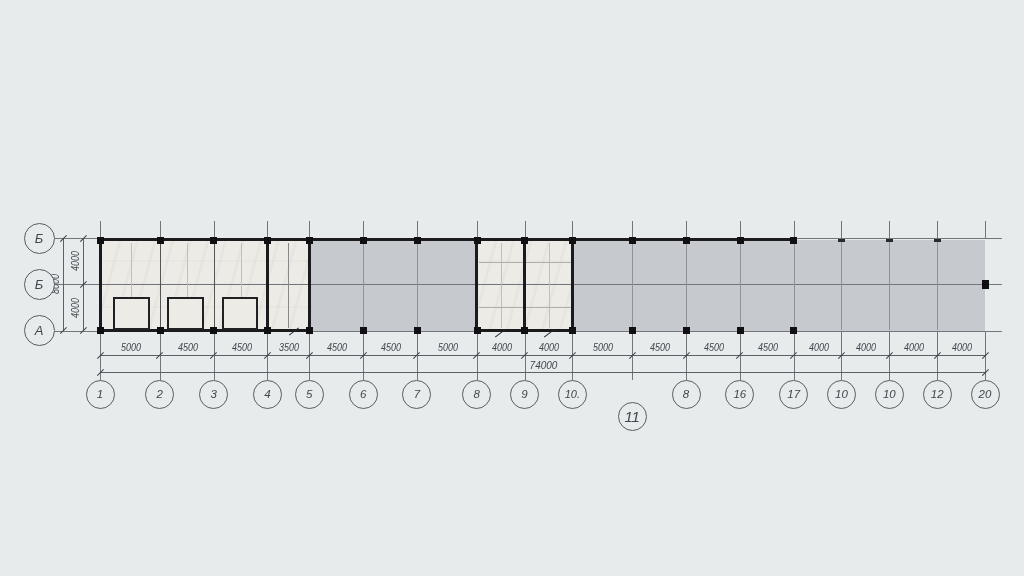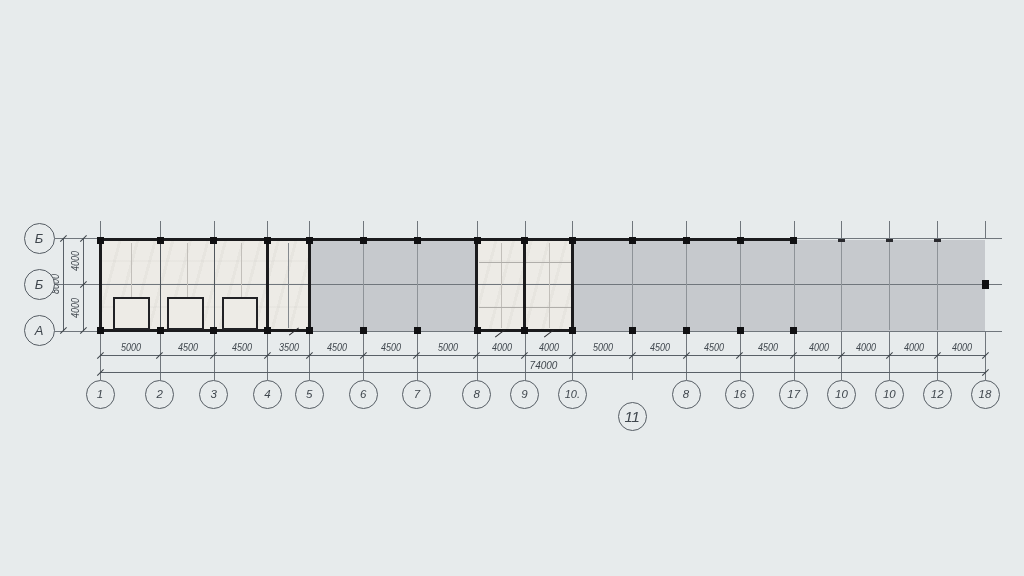--- a/index.html
+++ b/index.html
@@ -183,21 +183,21 @@
       <div class="abs axis-circle" style="left: 462.223px; top: 379.5px; width: 29px; height: 29px; font-size: 11.5px;">8</div>
       <div class="abs axis-circle" style="left: 510.061px; top: 379.5px; width: 29px; height: 29px; font-size: 11.5px;">9</div>
       <div class="abs axis-circle" style="left: 557.899px; top: 379.5px; width: 29px; height: 29px; font-size: 11px;">10.</div>
       <div class="abs axis-circle" style="left: 617.696px; top: 402px; width: 29px; height: 29px; font-size: 15px;">11</div>
       <div class="abs axis-circle" style="left: 671.514px; top: 379.5px; width: 29px; height: 29px; font-size: 11.5px;">8</div>
       <div class="abs axis-circle" style="left: 725.331px; top: 379.5px; width: 29px; height: 29px; font-size: 11.5px;">16</div>
       <div class="abs axis-circle" style="left: 779.149px; top: 379.5px; width: 29px; height: 29px; font-size: 11.5px;">17</div>
       <div class="abs axis-circle" style="left: 826.986px; top: 379.5px; width: 29px; height: 29px; font-size: 11.5px;">10</div>
       <div class="abs axis-circle" style="left: 874.824px; top: 379.5px; width: 29px; height: 29px; font-size: 11.5px;">10</div>
       <div class="abs axis-circle" style="left: 922.662px; top: 379.5px; width: 29px; height: 29px; font-size: 11.5px;">12</div>
-      <div class="abs axis-circle" style="left: 970.5px; top: 379.5px; width: 29px; height: 29px; font-size: 11.5px;">18</div>
+      <div class="abs axis-circle" style="left: 970.5px; top: 379.5px; width: 29px; height: 29px; font-size: 11.5px;">20</div>
       <div class="abs" style="left: 83px; top: 238px; width: 1px; height: 92.5px; background: rgb(89, 96, 103);"></div>
       <div class="abs" style="left: 63px; top: 238px; width: 1px; height: 92.5px; background: rgb(89, 96, 103);"></div>
       <div class="abs" style="left: 78.5px; top: 237.5px; width: 9px; height: 1.2px; background: rgb(61, 67, 73); transform: rotate(-45deg);"></div>
       <div class="abs" style="left: 78.5px; top: 283.5px; width: 9px; height: 1.2px; background: rgb(61, 67, 73); transform: rotate(-45deg);"></div>
       <div class="abs" style="left: 78.5px; top: 330px; width: 9px; height: 1.2px; background: rgb(61, 67, 73); transform: rotate(-45deg);"></div>
       <div class="abs" style="left: 58.5px; top: 237.5px; width: 9px; height: 1.2px; background: rgb(61, 67, 73); transform: rotate(-45deg);"></div>
       <div class="abs" style="left: 58.5px; top: 330px; width: 9px; height: 1.2px; background: rgb(61, 67, 73); transform: rotate(-45deg);"></div>
       <div class="abs dimtext" style="left: 56px; top: 256px; width: 40px; height: 10px; transform: rotate(-90deg) scaleX(0.9); text-align: center;">4000</div>
       <div class="abs dimtext" style="left: 56px; top: 303px; width: 40px; height: 10px; transform: rotate(-90deg) scaleX(0.9); text-align: center;">4000</div>
       <div class="abs dimtext" style="left: 36px; top: 279px; width: 40px; height: 10px; transform: rotate(-90deg) scaleX(0.9); text-align: center;">8000</div>

